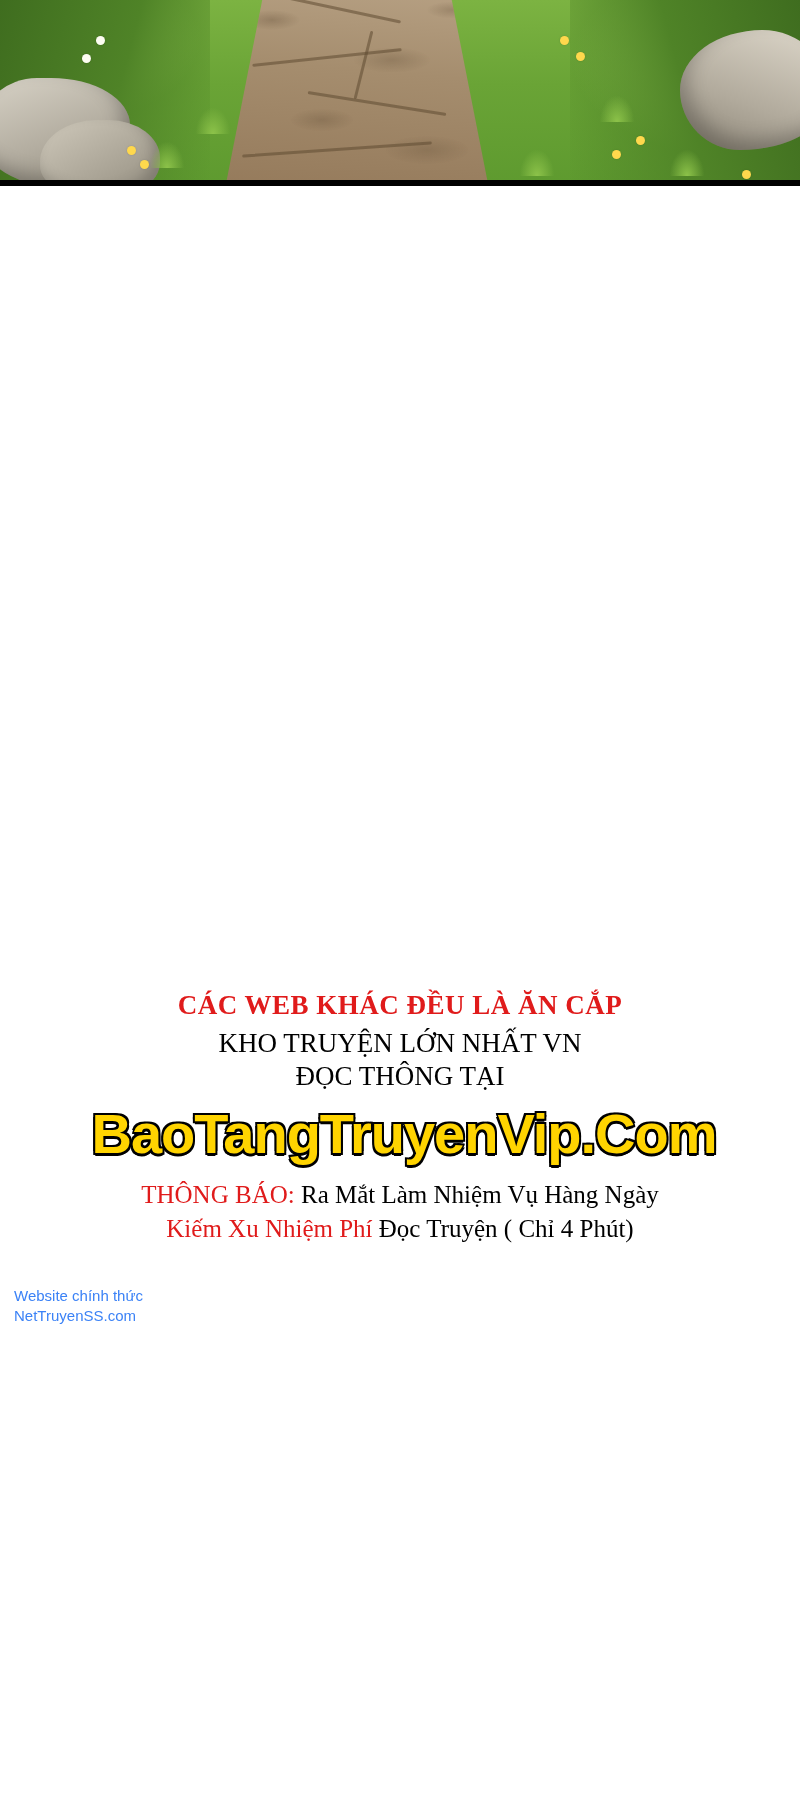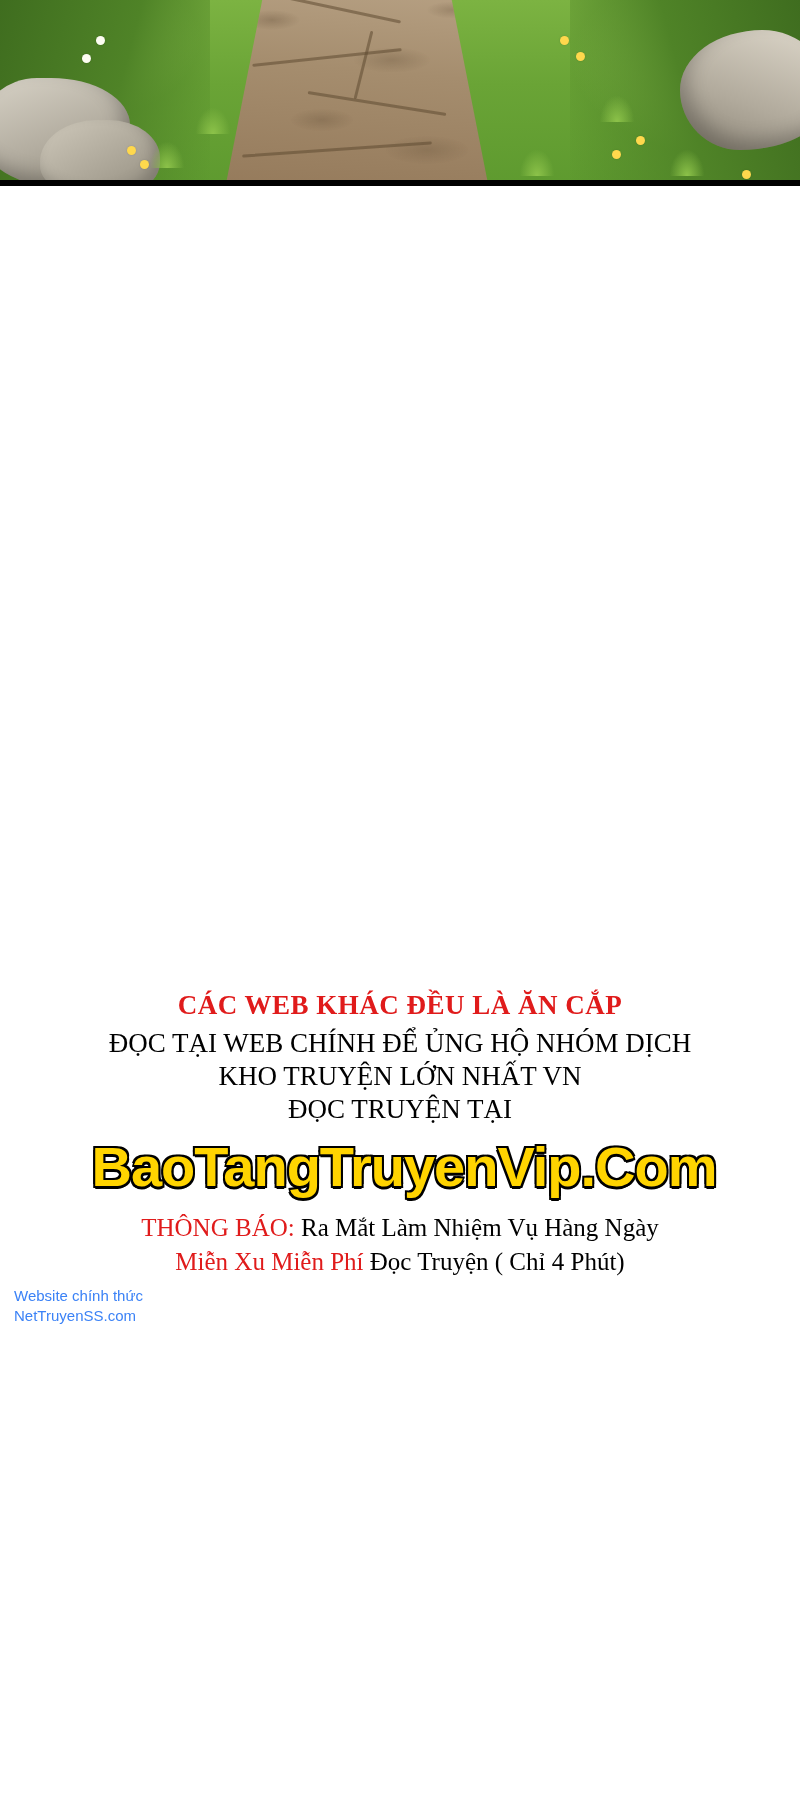--- a/index.html
+++ b/index.html
@@ -330,27 +330,26 @@
     <div class="flower white" style="left:82px; top:54px;"></div>
     <div class="flower" style="left:742px; top:170px;"></div>
 
     <div class="panel-top-border"></div>
   </div>
 
   <div class="white-gap"></div>
 
   <div class="promo">
     <p class="promo-line1">CÁC WEB KHÁC ĐỀU LÀ ĂN CẮP</p>
-    <p class="promo-line2">ĐỌC TẠI WEB CHÍNH ĐỂ ỦNG HỘ NHÓM DỊCH</p>
     <p class="promo-line3">KHO TRUYỆN LỚN NHẤT VN</p>
-    <p class="promo-line4">ĐỌC TRUYỆN TẠI</p>
+    <p class="promo-line4">ĐỌC THÔNG TẠI</p>
     <div class="promo-site">BaoTangTruyenVip.Com</div>
     <p class="promo-notice">
       <span class="hl">THÔNG BÁO:</span><span> Ra Mắt Làm Nhiệm Vụ Hàng Ngày</span><br>
-      <span class="hl">Miễn Xu Miễn Phí </span><span>Đọc Truyện ( Chỉ 4 Phút)</span>
+      <span class="hl">Kiếm Xu Nhiệm Phí </span><span>Đọc Truyện ( Chỉ 4 Phút)</span>
     </p>
   </div>
 
   <div class="panel-bottom">
     <div class="bp-sky"></div>
     <div class="bp-ground"></div>
     <div class="bp-ground-shade"></div>
 
     <div class="cart-bar"></div>
     <div class="cart-body"></div>

